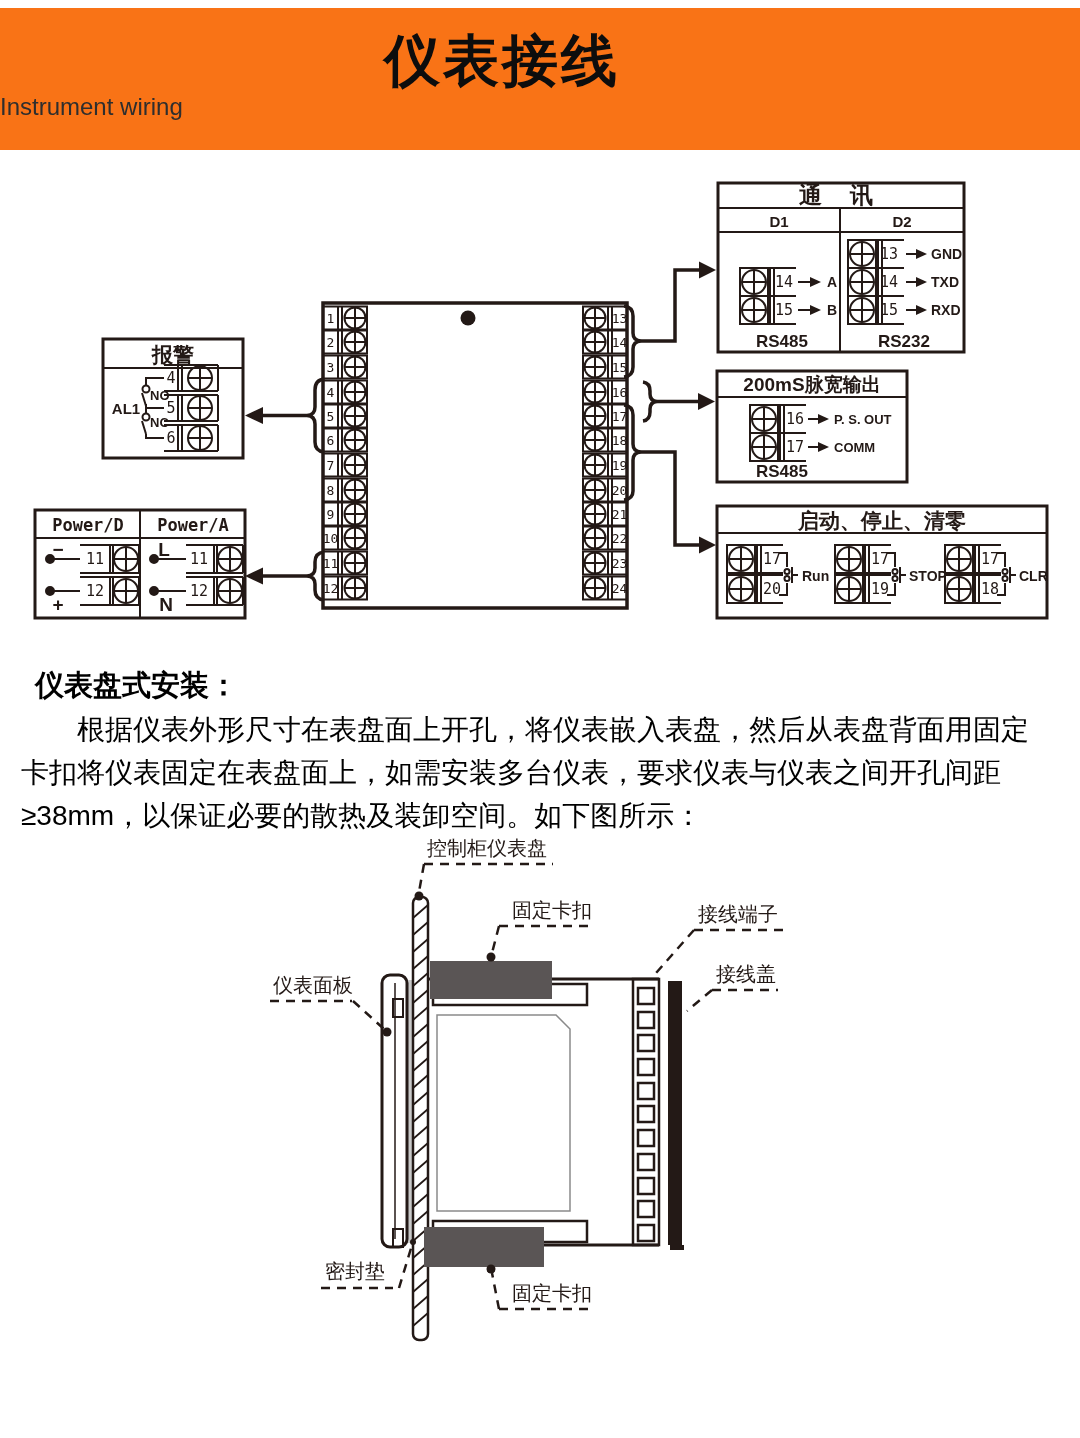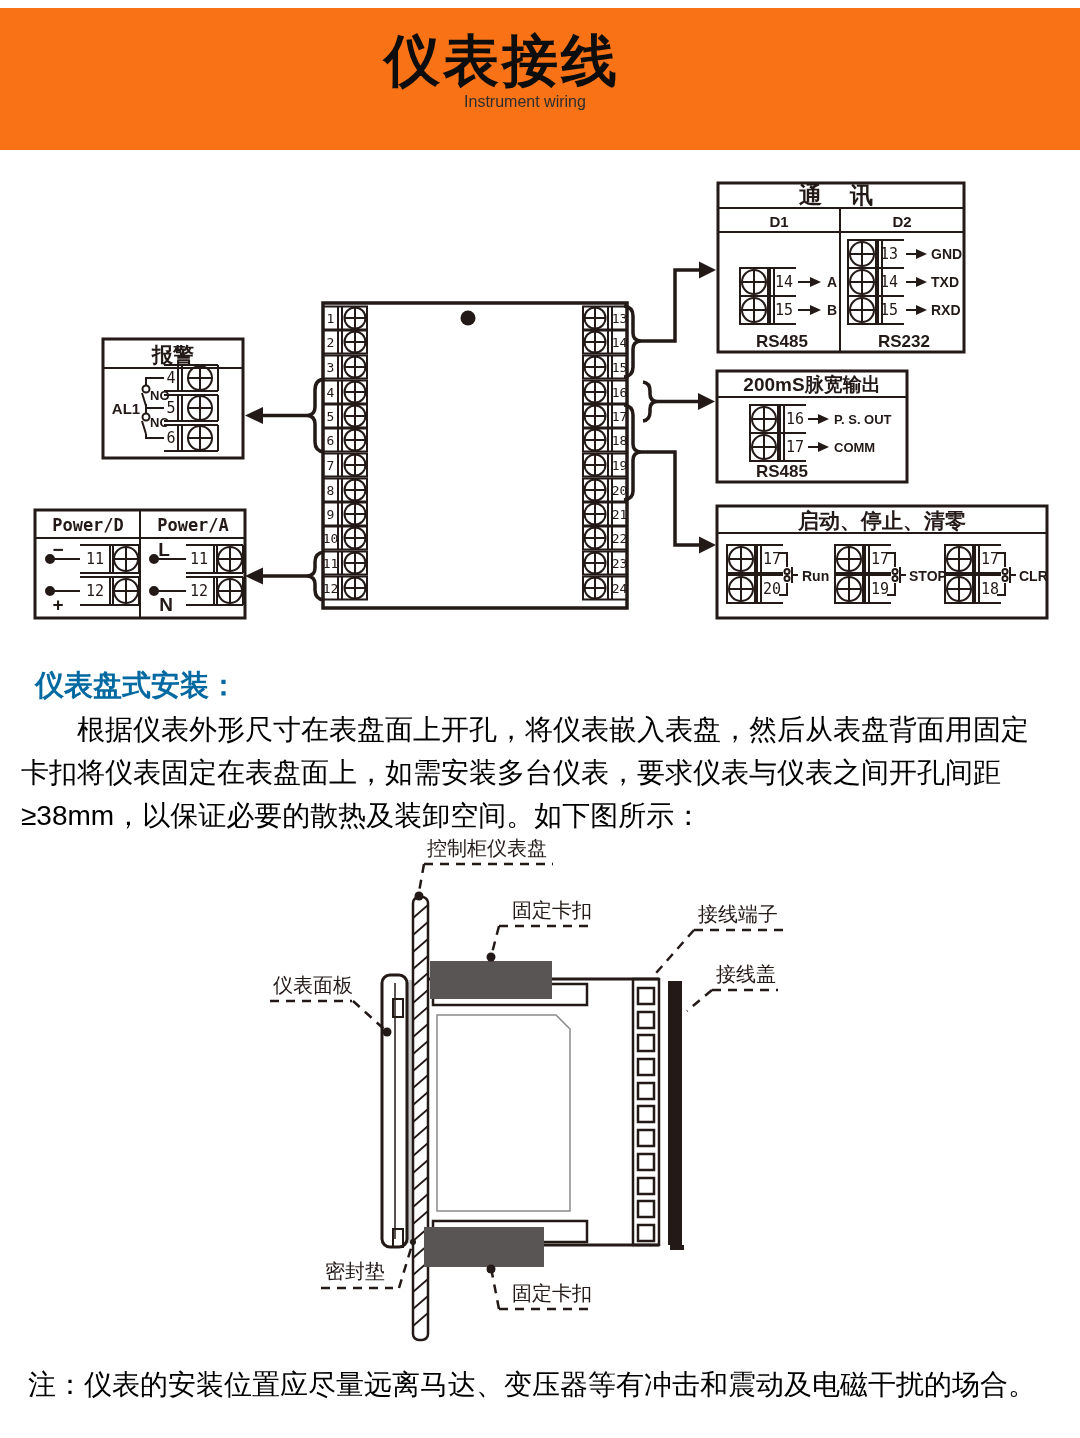--- a/index.html
+++ b/index.html
@@ -1,41 +1,41 @@
 <!DOCTYPE html>
 <html><head>
 <meta charset="utf-8">
 <style>
   html,body{margin:0;padding:0;background:#ffffff;}
   .page{position:relative;width:1080px;height:1438px;background:#fff;overflow:hidden;
         font-family:"Liberation Sans",sans-serif;color:#111;}
   .header-band{position:absolute;top:8px;left:0;width:1080px;height:142px;background:#f97316;}
   .title{width:1004px;text-align:center;margin-top:16px;font-size:56px;font-weight:bold;
          letter-spacing:3px;color:#0d0d0d;}
-  .subtitle{width:1004px;text-align:center;font-size:16px;margin-top:-7px;color:#2e2e2e;padding-left:23px;}
+  .subtitle{width:1004px;font-size:24px;margin-top:-7px;color:#2e2e2e;}
   svg.wiring{position:absolute;top:160px;left:0;}
   svg.mounting{position:absolute;top:830px;left:0;}
   svg *{vector-effect:none;}
   svg{stroke-linecap:butt;}
   text{stroke:none !important;fill:#231916;}
   .tn{font:13px "DejaVu Sans Mono",monospace;text-anchor:middle;}
   .tn2{font:15px "DejaVu Sans Mono",monospace;text-anchor:middle;}
   .sig{font:bold 14px "Liberation Sans",sans-serif;text-anchor:start;}
   .sigS{font:bold 13px "Liberation Sans",sans-serif;text-anchor:start;}
   .bt{font:bold 21px "Liberation Sans",sans-serif;text-anchor:middle;}
   .btp{font:bold 19px "Liberation Sans",sans-serif;text-anchor:middle;}
   .commtitle{font:bold 23px "Liberation Sans",sans-serif;letter-spacing:28px;text-anchor:start;}
   .dlab{font:bold 15px "Liberation Sans",sans-serif;text-anchor:middle;}
   .bus{font:bold 17px "Liberation Sans",sans-serif;text-anchor:middle;}
   .pw{font:bold 17px "DejaVu Sans Mono",monospace;text-anchor:middle;}
   .psign{font:bold 19px "Liberation Sans",sans-serif;text-anchor:middle;}
   .ctc{font:bold 13px "Liberation Sans",sans-serif;text-anchor:start;}
   .al{font:bold 15px "Liberation Sans",sans-serif;text-anchor:middle;}
   .mlab{font:20px "Liberation Sans",sans-serif;text-anchor:start;}
-  .install-heading{position:absolute;left:35px;top:666px;font-size:29px;font-weight:bold;color:#0369a1;}
+  .install-heading{position:absolute;left:35px;top:666px;font-size:29px;font-weight:bold;color:#000000;}
   .install-paragraph{position:absolute;left:21px;top:708px;width:1030px;font-size:28px;
         line-height:43px;text-indent:2em;color:#000;}
   .note{position:absolute;left:28px;top:1366px;width:1040px;font-size:28px;color:#000;}
 </style>
 </head>
 <body>
 
 <div class="page">
 
   <div class="header-band">
@@ -430,15 +430,14 @@
     </g>
     <text class="mlab" x="427" y="855">控制柜仪表盘</text>
     <text class="mlab" x="512" y="917">固定卡扣</text>
     <text class="mlab" x="698" y="921">接线端子</text>
     <text class="mlab" x="716" y="981">接线盖</text>
     <text class="mlab" x="273" y="992">仪表面板</text>
     <text class="mlab" x="325" y="1278">密封垫</text>
     <text class="mlab" x="512" y="1300">固定卡扣</text>
   </svg>
 
-  <div class="note">注：仪表的安装位置应尽量远离马达、变压器等有冲击和震动及电磁干扰的场合。</div>
 
 </div>
 
 </body></html>

